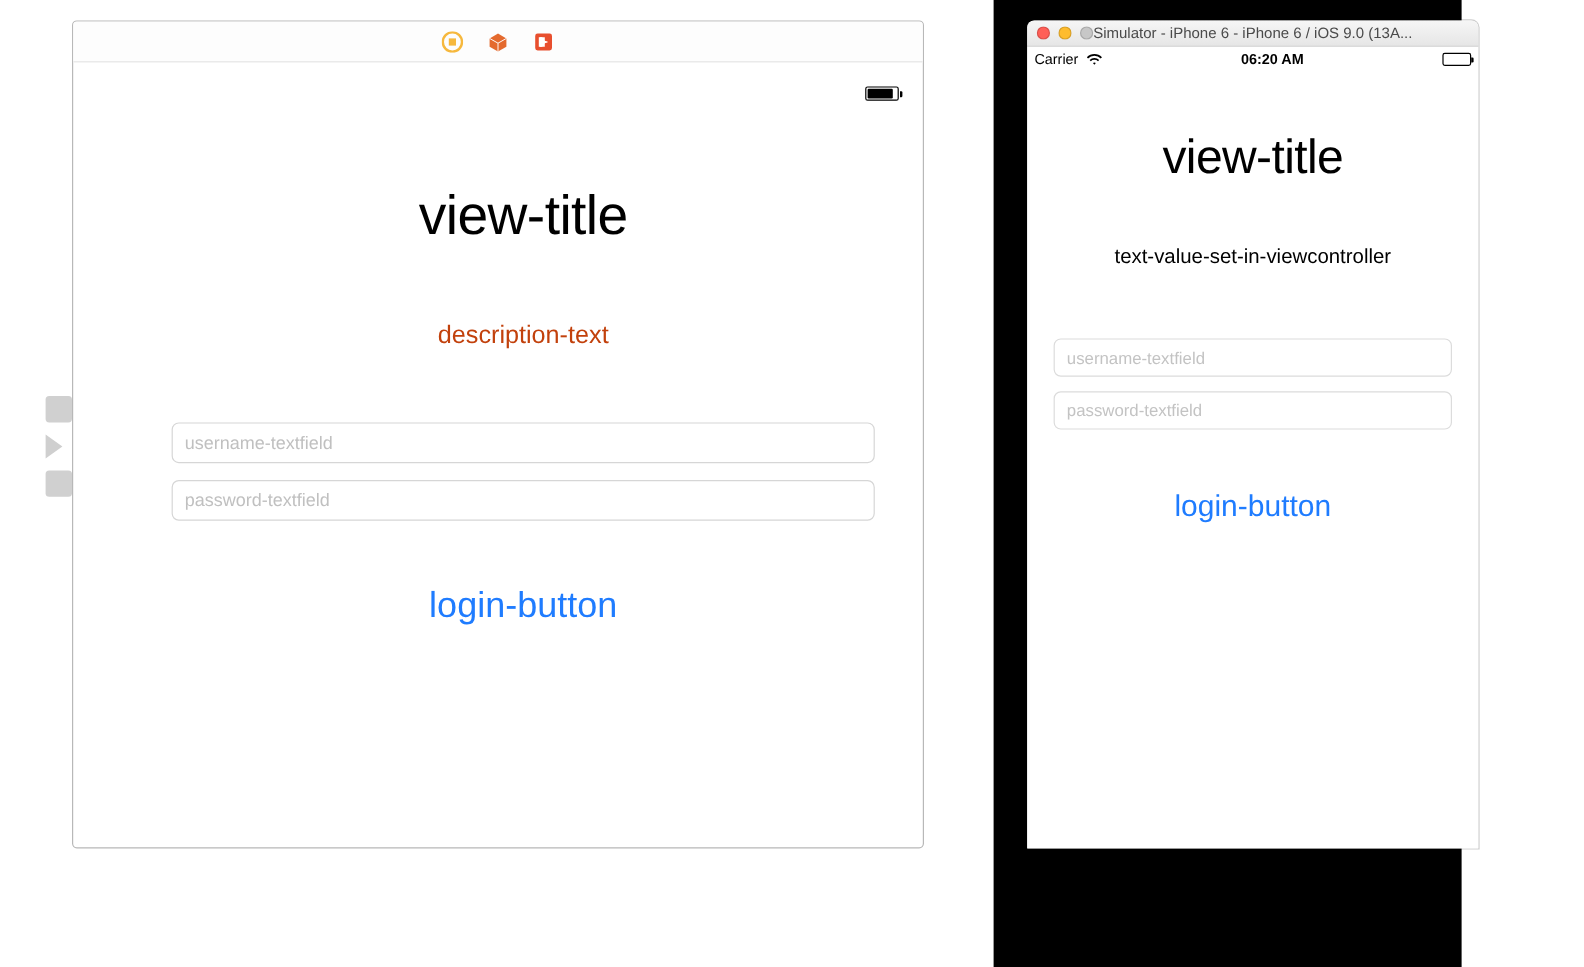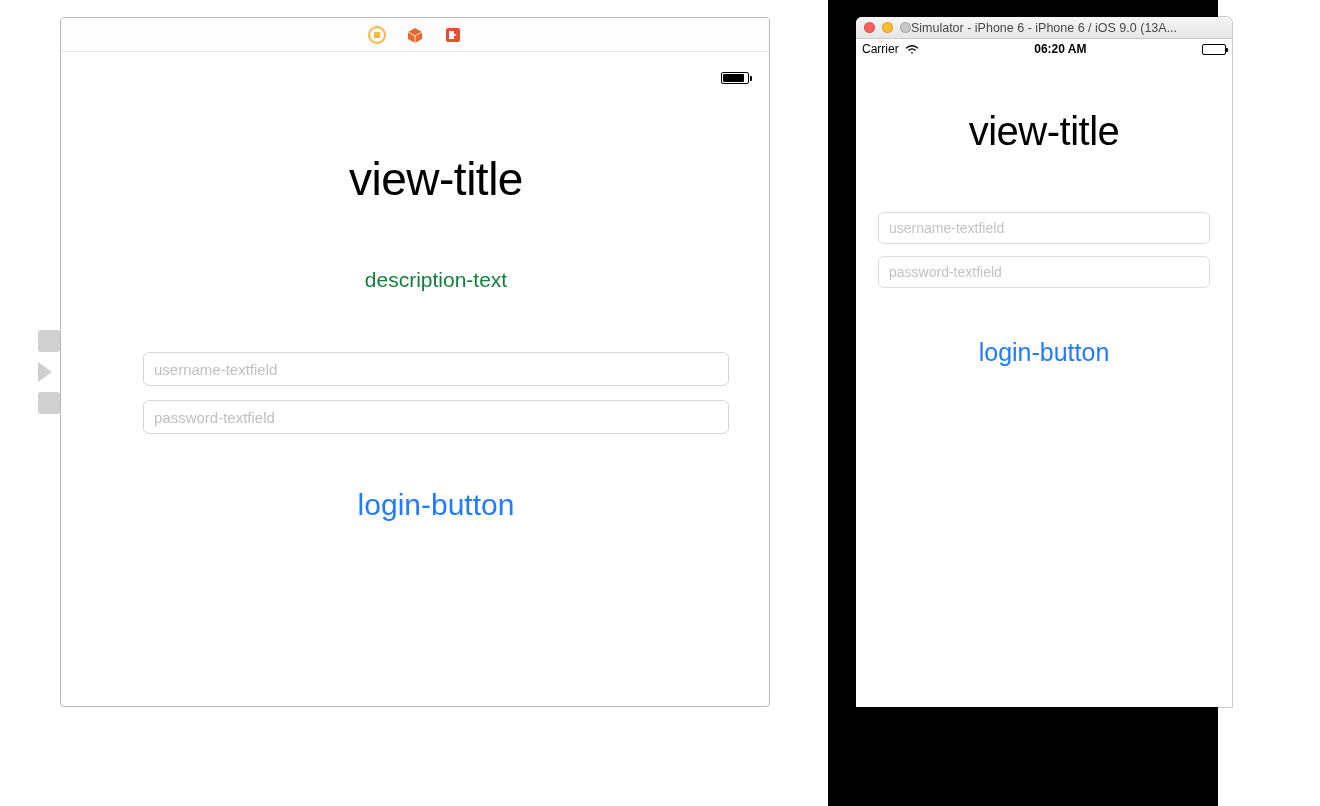--- a/index.html
+++ b/index.html
@@ -98,21 +98,21 @@
   }
   .title-lbl {
     font-size: 46px;
     font-weight: 400;
     color: #000;
     letter-spacing: -0.5px;
   }
   .desc-lbl {
     margin-top: 62px;
     font-size: 21px;
-    color: #15803d;
+    color: #c2410c;
   }
   .tf {
     width: 100%;
     max-width: 590px;
     height: 34px;
     border: 1px solid #d6d6d6;
     border-radius: 6px;
     padding: 0 10px;
     font-size: 15px;
     color: #111;
@@ -318,19 +318,20 @@
                 <path d="M1.2 4.2 A8 8 0 0 1 12.8 4.2" fill="none" stroke="#000" stroke-width="1.4"></path>
               </svg>
           </span>
         </div>
         <div class="time">06:20 AM</div>
         <div class="sim-battery"></div>
       </div>
 
       <div class="sim-content">
         <div class="sim-title">view-title</div>
+        <div class="sim-desc">text-value-set-in-viewcontroller</div>
         <input class="sim-tf sim-tf-u" type="text" placeholder="username-textfield" style="">
         <input class="sim-tf sim-tf-p" type="text" placeholder="password-textfield" style="">
         <button class="sim-login">login-button</button>
       </div>
     </div>
   </div>
 </div>
 
 </body></html>

